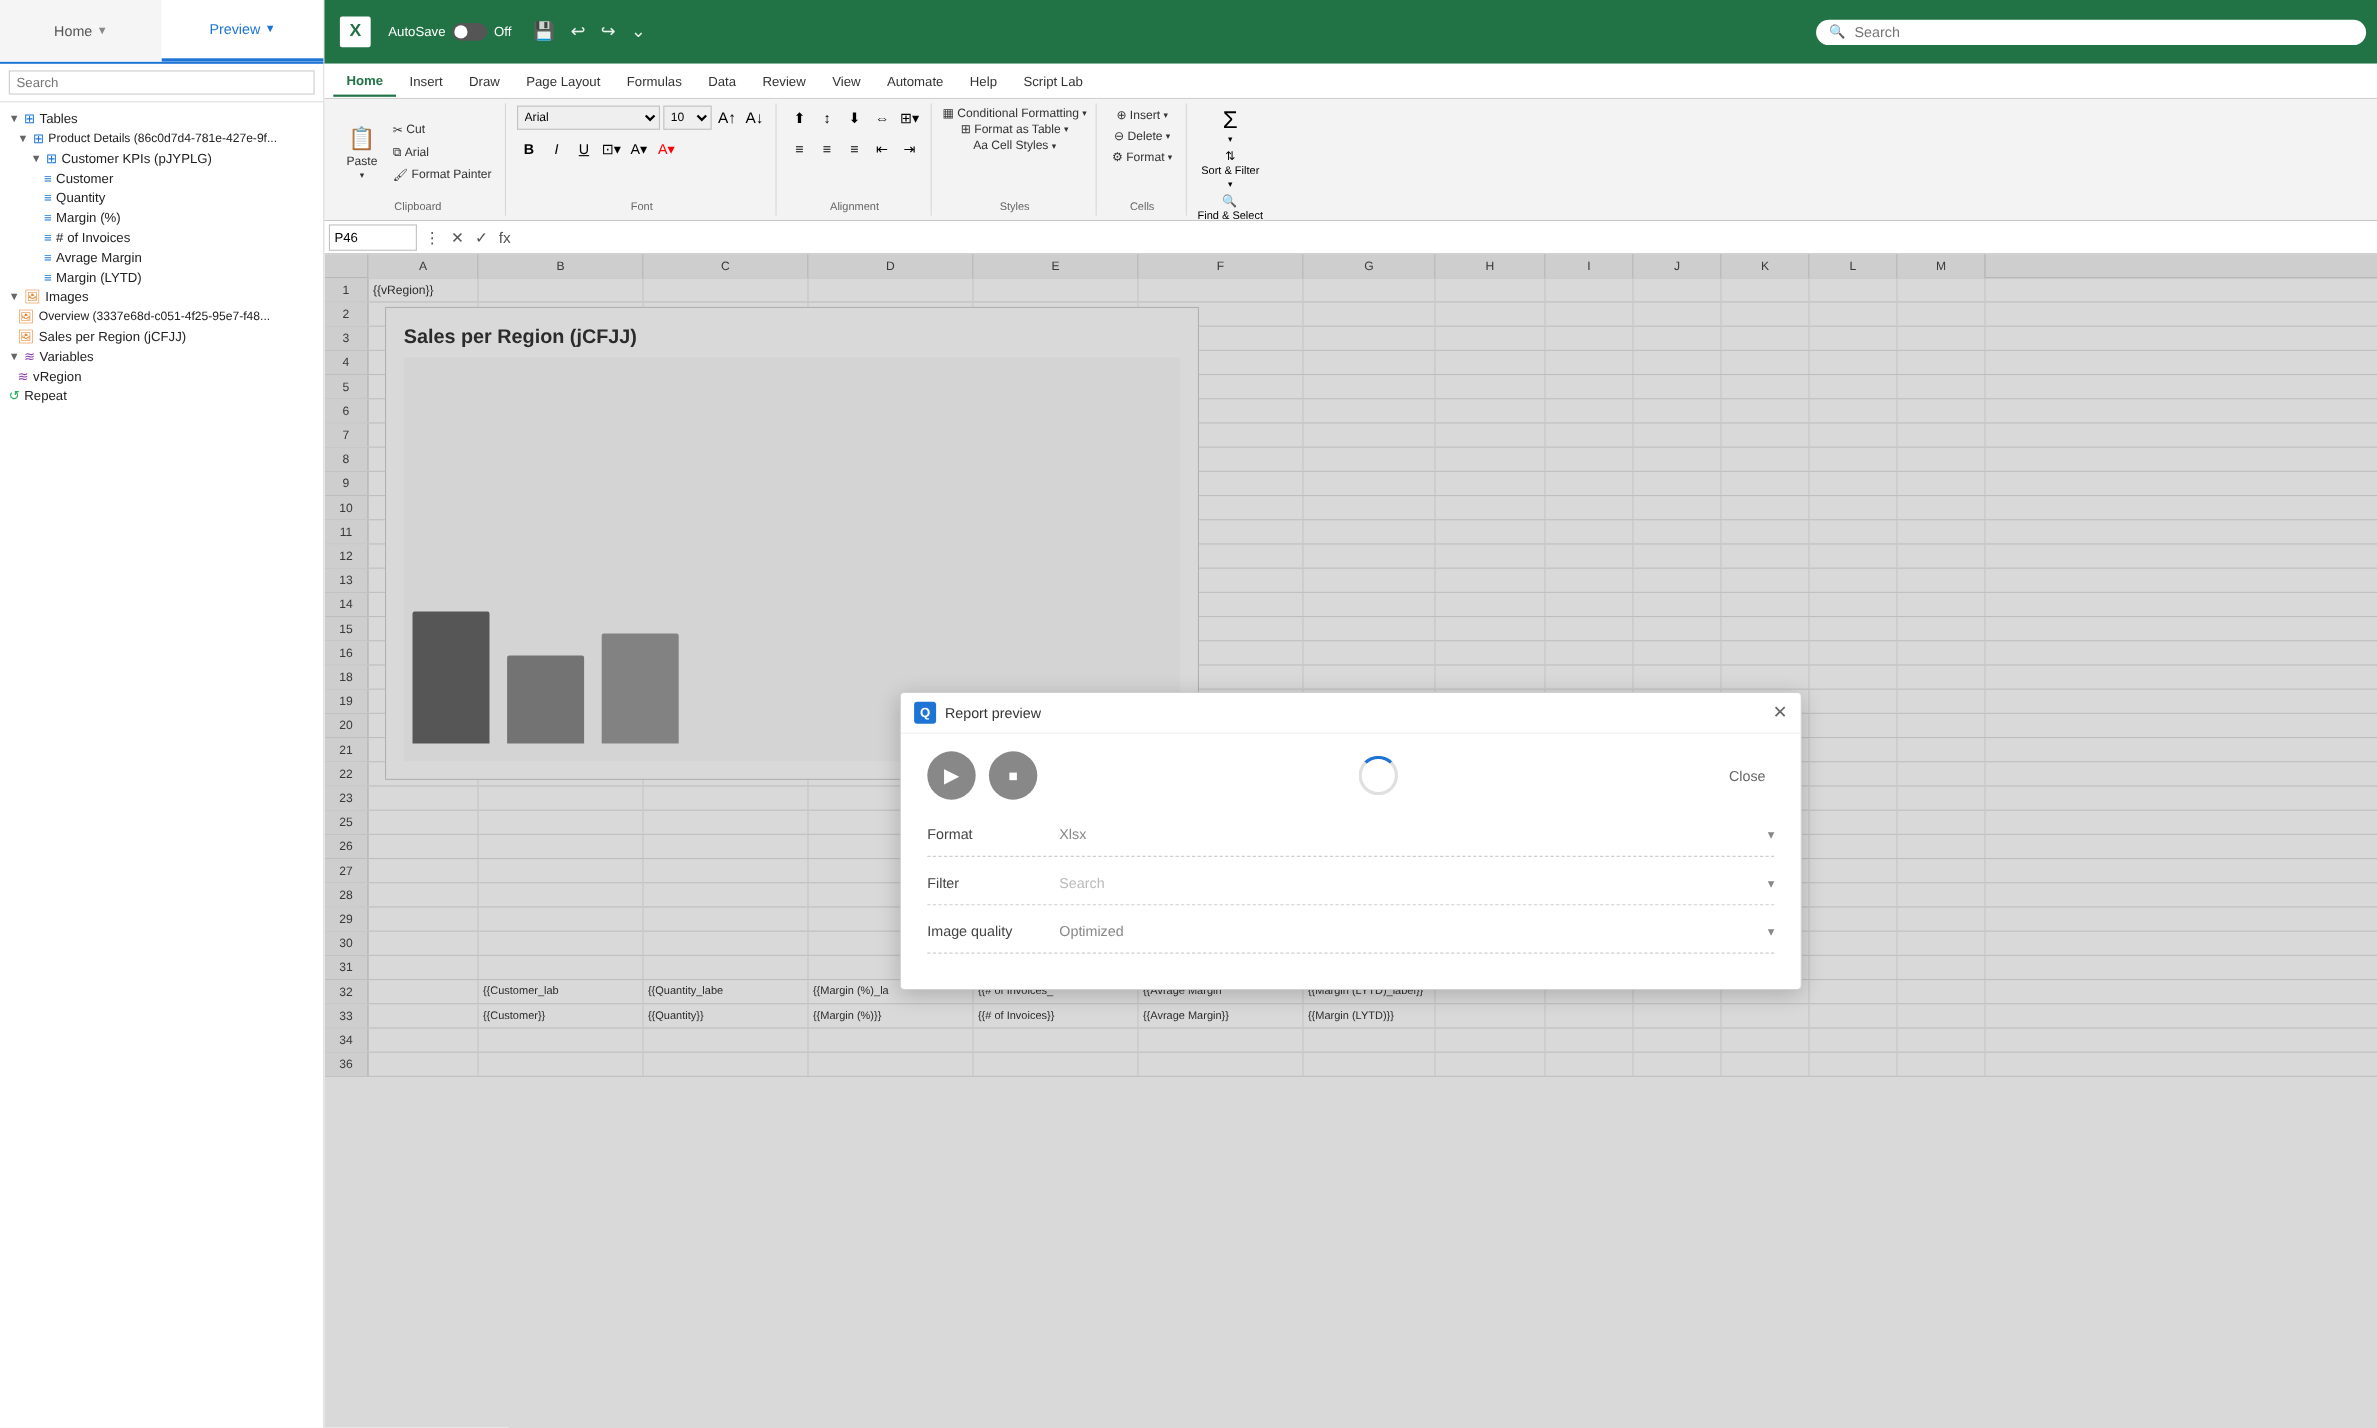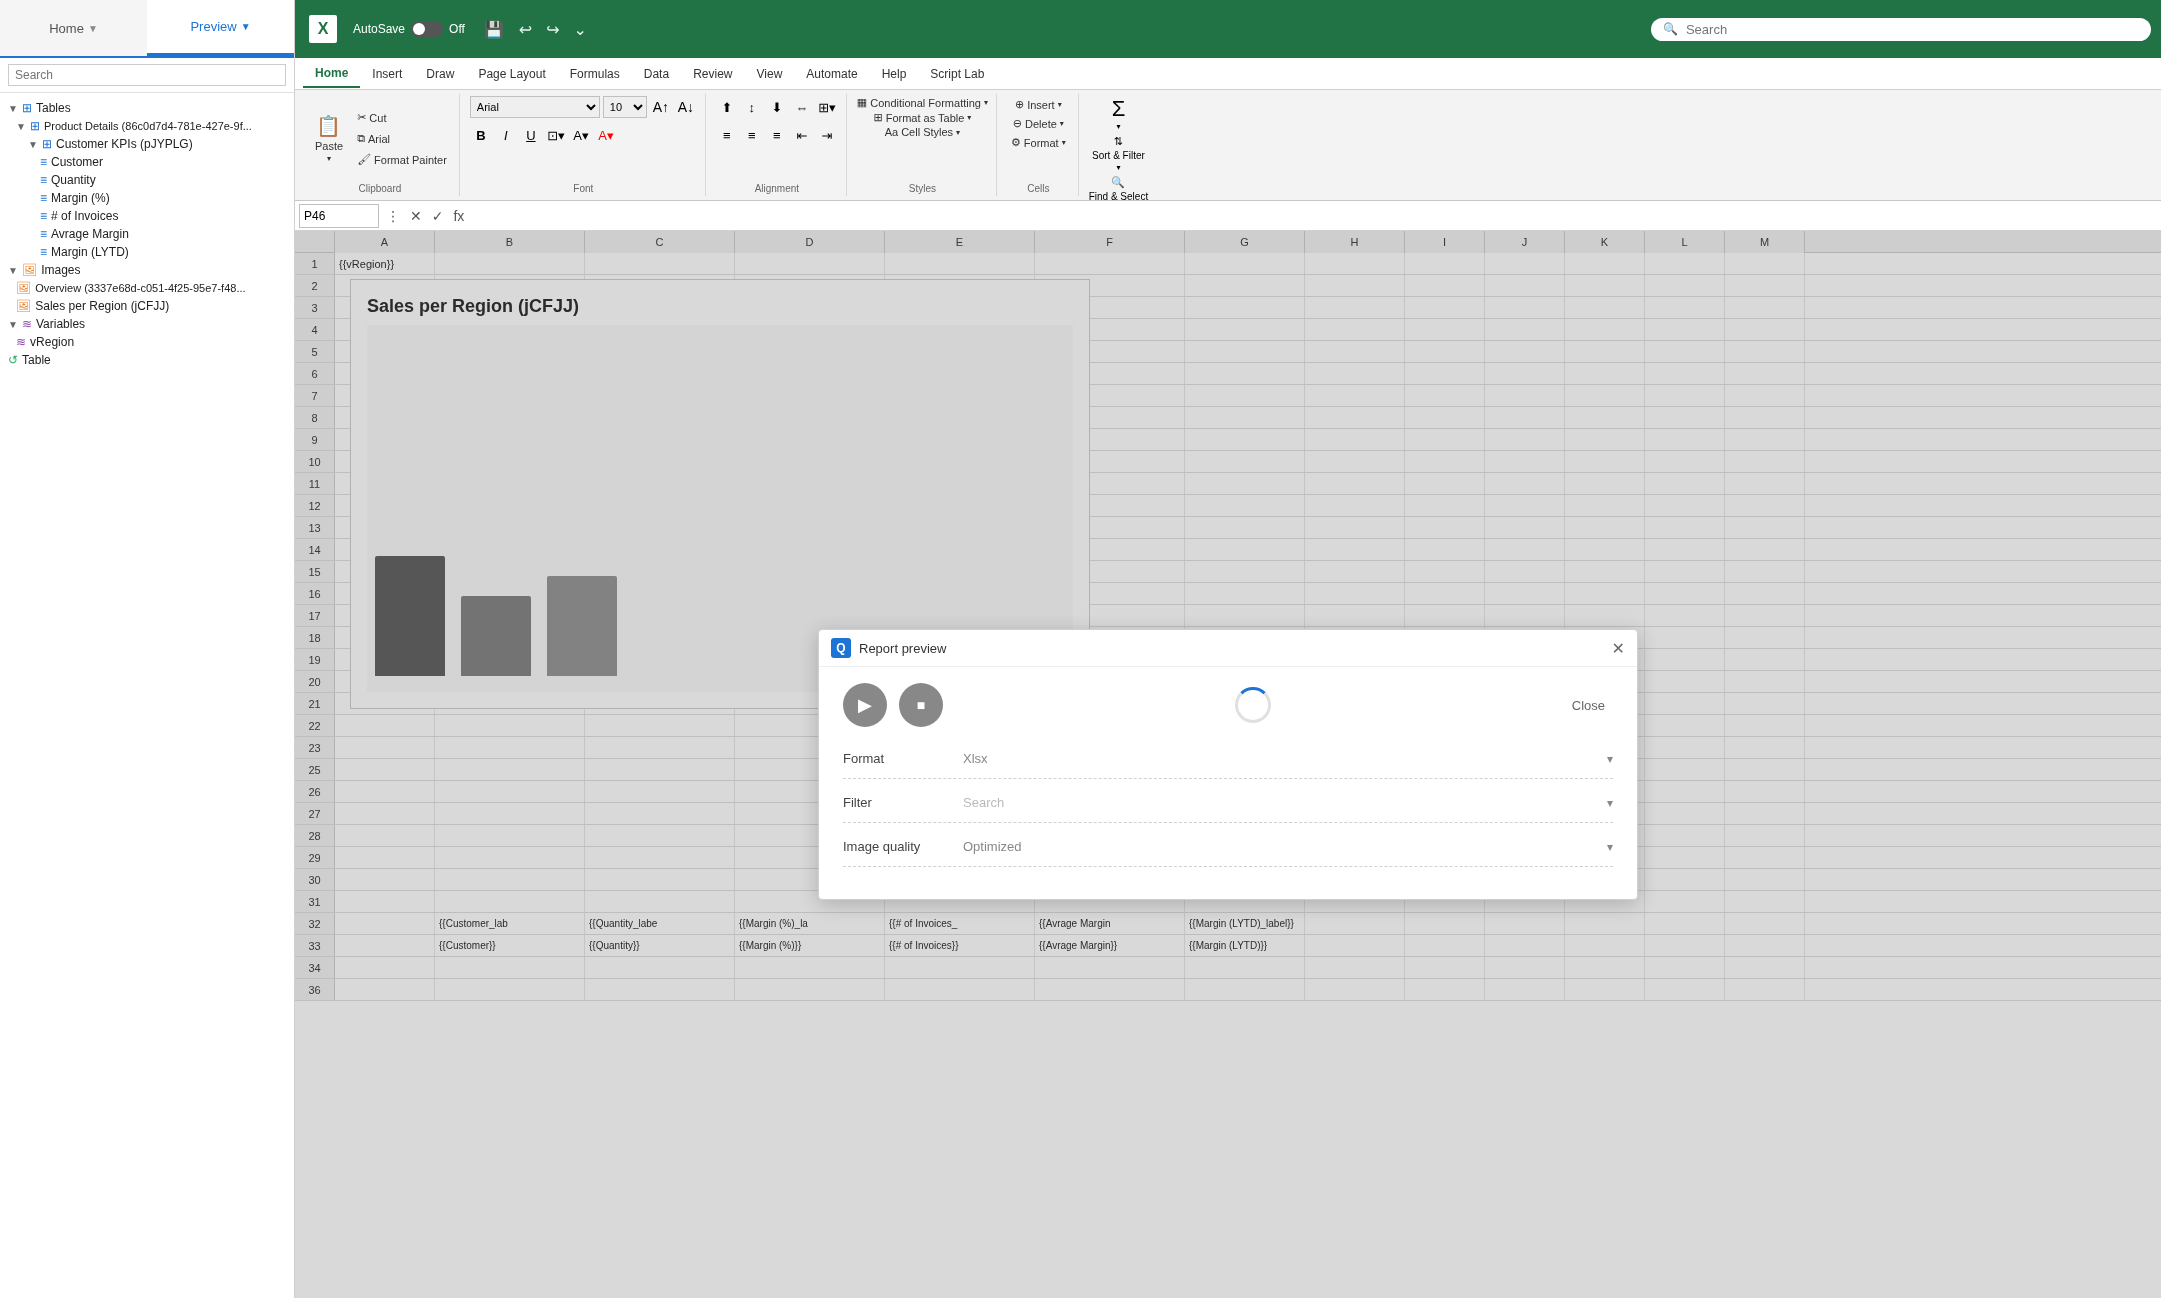--- a/index.html
+++ b/index.html
@@ -472,21 +472,21 @@
       <span class="tree-icon variable">≋</span>
       <span>Variables</span>
     </div>
     <div class="tree-item tree-indent-1">
       <span class="tree-icon variable">≋</span>
       <span>vRegion</span>
     </div>
 
     <div class="tree-item">
       <span class="tree-icon repeat">↺</span>
-      <span>Table</span>
+      <span>Repeat</span>
     </div>
   </div>
 </div>
 
 <div class="excel-area">
 
   <div class="top-bar">
     <div class="top-bar-logo">
       <div class="top-bar-logo-inner">X</div>
     </div>
@@ -944,36 +944,20 @@
       <div class="grid-cell" style="width:150px;"></div>
       <div class="grid-cell" style="width:120px;"></div>
       <div class="grid-cell" style="width:100px;"></div>
       <div class="grid-cell" style="width:80px;"></div>
       <div class="grid-cell" style="width:80px;"></div>
       <div class="grid-cell" style="width:80px;"></div>
       <div class="grid-cell" style="width:80px;"></div>
       <div class="grid-cell" style="width:80px;"></div>
             </div>
             <div class="grid-row">
-              <div class="row-num-cell">17</div>
-      <div class="grid-cell" style="width:100px;"></div>
-      <div class="grid-cell" style="width:150px;"></div>
-      <div class="grid-cell" style="width:150px;"></div>
-      <div class="grid-cell" style="width:150px;"></div>
-      <div class="grid-cell" style="width:150px;"></div>
-      <div class="grid-cell" style="width:150px;"></div>
-      <div class="grid-cell" style="width:120px;"></div>
-      <div class="grid-cell" style="width:100px;"></div>
-      <div class="grid-cell" style="width:80px;"></div>
-      <div class="grid-cell" style="width:80px;"></div>
-      <div class="grid-cell" style="width:80px;"></div>
-      <div class="grid-cell" style="width:80px;"></div>
-      <div class="grid-cell" style="width:80px;"></div>
-            </div>
-            <div class="grid-row">
               <div class="row-num-cell">18</div>
       <div class="grid-cell" style="width:100px;"></div>
       <div class="grid-cell" style="width:150px;"></div>
       <div class="grid-cell" style="width:150px;"></div>
       <div class="grid-cell" style="width:150px;"></div>
       <div class="grid-cell" style="width:150px;"></div>
       <div class="grid-cell" style="width:150px;"></div>
       <div class="grid-cell" style="width:120px;"></div>
       <div class="grid-cell" style="width:100px;"></div>
       <div class="grid-cell" style="width:80px;"></div>

